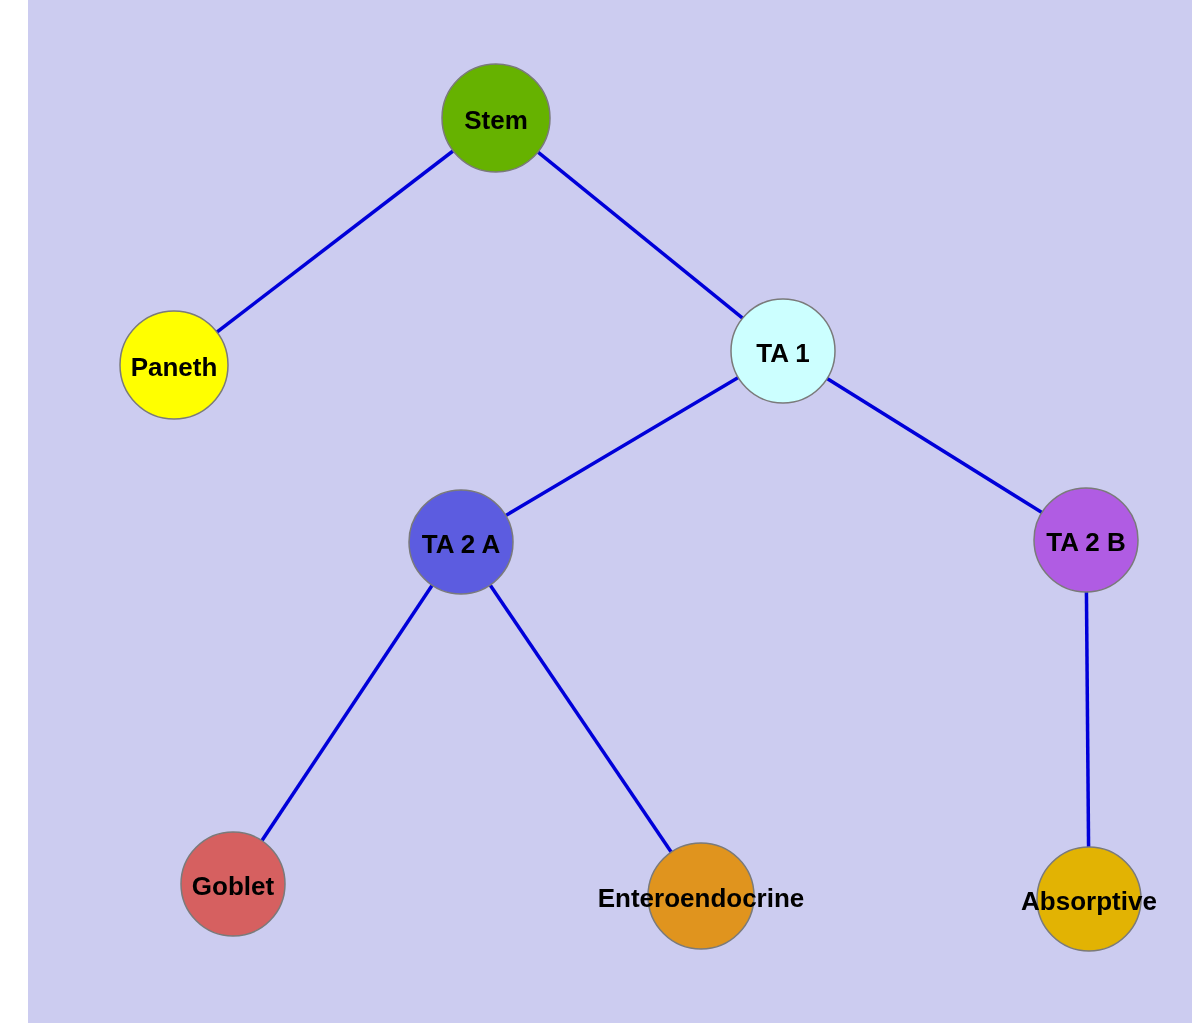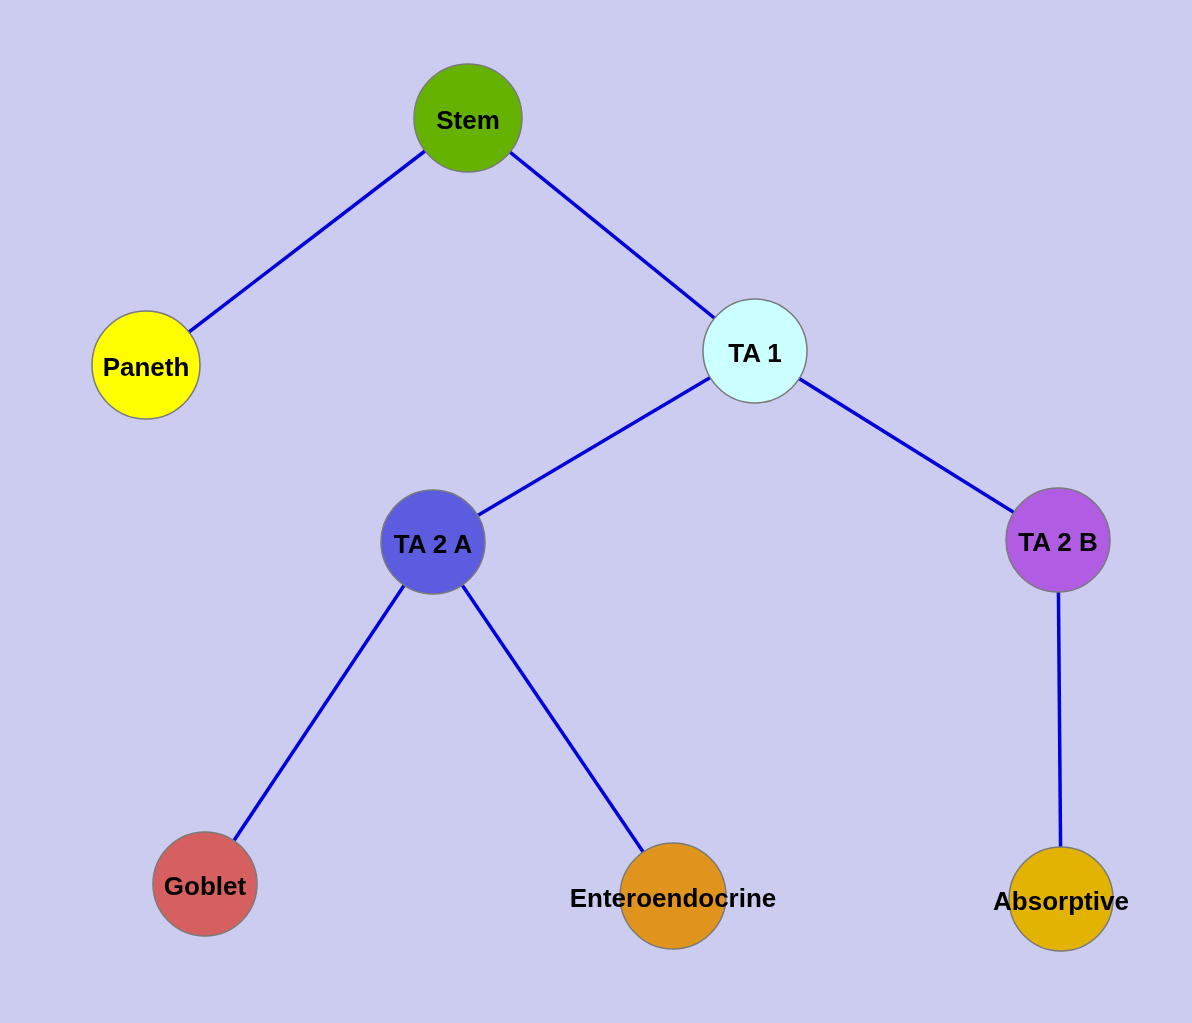--- a/index.html
+++ b/index.html
@@ -7,20 +7,21 @@
     padding: 0;
     width: 1192px;
     height: 1023px;
     overflow: hidden;
     font-family: "Liberation Sans", sans-serif;
   }
   #canvas {
     position: relative;
     width: 975px;
     height: 1023px;
+    padding-left: 28px;
   }
   #canvas svg {
     display: block;
   }
   .node-circle {
     cursor: pointer;
   }
   .node-label {
     font-family: "Liberation Sans", sans-serif;
     font-weight: bold;

